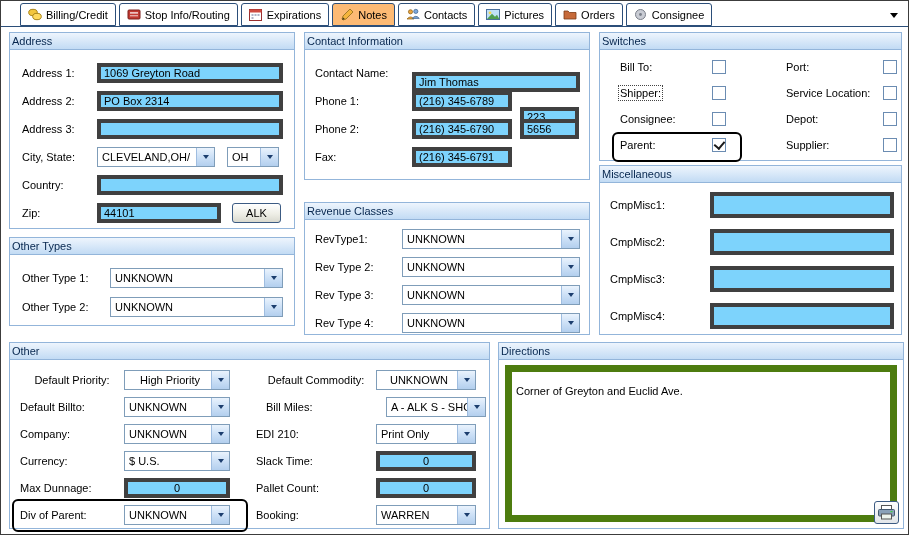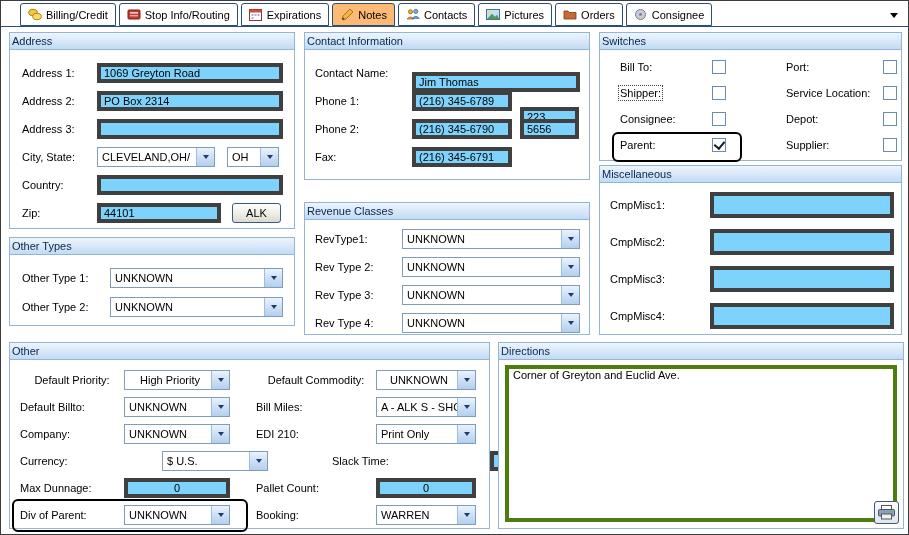--- a/index.html
+++ b/index.html
@@ -28,21 +28,21 @@
   .tinput.center{text-align:center;}
   .combo{position:relative;flex:none;height:20px;border:1px solid #7f9db9;background:#fff;display:flex;align-items:center;box-sizing:border-box;overflow:hidden;}
   .combo-text{padding-left:4px;white-space:nowrap;overflow:hidden;flex:1;}
   .combo-btn{flex:none;width:17px;align-self:stretch;background:linear-gradient(180deg,#eaf3fd,#cfe2f7 45%,#b3cfee);border-left:1px solid #9fbde0;display:flex;align-items:center;justify-content:center;}
   .combo-btn::after{content:"";width:0;height:0;border-left:3.5px solid transparent;border-right:3.5px solid transparent;border-top:4.5px solid #1c3e6e;}
   .chk{position:absolute;width:14px;height:14px;border:1px solid #6b8cb2;background:#fff;box-sizing:border-box;}
   .chk.checked::after{content:"";position:absolute;left:3px;top:0px;width:5px;height:8px;border-right:2px solid #1a1a1a;border-bottom:2px solid #1a1a1a;transform:rotate(40deg);}
   .xpbtn{height:20px;border:1px solid #3c5b83;border-radius:3px;background:linear-gradient(#ffffff,#eeeee6 55%,#d9d9cf);font:11px "Liberation Sans",sans-serif;box-sizing:border-box;display:flex;align-items:center;justify-content:center;cursor:default;}
   .focus-dotted{outline:1px dotted #444;outline-offset:1px;}
   .hl-rect{position:absolute;border:2px solid #000;border-radius:6px;pointer-events:none;background:transparent;}
-  .dirtext{position:absolute;left:6px;top:22px;right:6px;bottom:6px;border:4px solid #4d7c0f;padding:0 4px;overflow:hidden;background:#fff;}
+  .dirtext{position:absolute;left:6px;top:22px;right:6px;bottom:6px;border:7px solid #4d7c0f;padding:13px 4px;overflow:hidden;background:#fff;}
   .print-btn{position:absolute;right:4px;bottom:4px;width:25px;height:23px;border:1px solid #3c5b83;border-radius:3px;background:linear-gradient(#fdfdfd,#e2e6ea);display:flex;align-items:center;justify-content:center;}
 </style>
 </head>
 <body>
 
 <div class="window">
 
   <div class="tabbar">
     <div class="tab">
       <span class="tab-ic">
@@ -292,41 +292,41 @@
         <span class="combo-btn"></span>
       </div>
     </div>
 
     <div class="frow" style="top:54px;left:10px;right:10px;">
       <span class="lbl" style="width:104px">Default Billto:</span>
       <div class="combo" style="width:106px">
         <span class="combo-text">UNKNOWN</span>
         <span class="combo-btn"></span>
       </div>
-      <span class="lbl" style="width:120px;margin-left:26px">Bill Miles:</span>
+      <span class="lbl" style="width:120px;margin-left:36px">Bill Miles:</span>
       <div class="combo" style="width:100px">
         <span class="combo-text">A - ALK S - SHO</span>
         <span class="combo-btn"></span>
       </div>
     </div>
 
     <div class="frow" style="top:81px;left:10px;right:10px;">
       <span class="lbl" style="width:104px">Company:</span>
       <div class="combo" style="width:106px">
         <span class="combo-text">UNKNOWN</span>
         <span class="combo-btn"></span>
       </div>
       <span class="lbl" style="width:120px;margin-left:26px">EDI 210:</span>
       <div class="combo" style="width:100px">
         <span class="combo-text">Print Only</span>
         <span class="combo-btn"></span>
       </div>
     </div>
 
-    <div class="frow" style="top:108px;left:10px;right:10px;gap:38px;">
+    <div class="frow" style="top:108px;left:10px;right:10px;">
       <span class="lbl" style="width:104px">Currency:</span>
       <div class="combo" style="width:106px">
         <span class="combo-text">$ U.S.</span>
         <span class="combo-btn"></span>
       </div>
       <span class="lbl" style="width:120px;margin-left:26px">Slack Time:</span>
       <input class="tinput center" style="width: 100px;" value="0">
     </div>
 
     <div class="frow" style="top:135px;left:10px;right:10px;">

